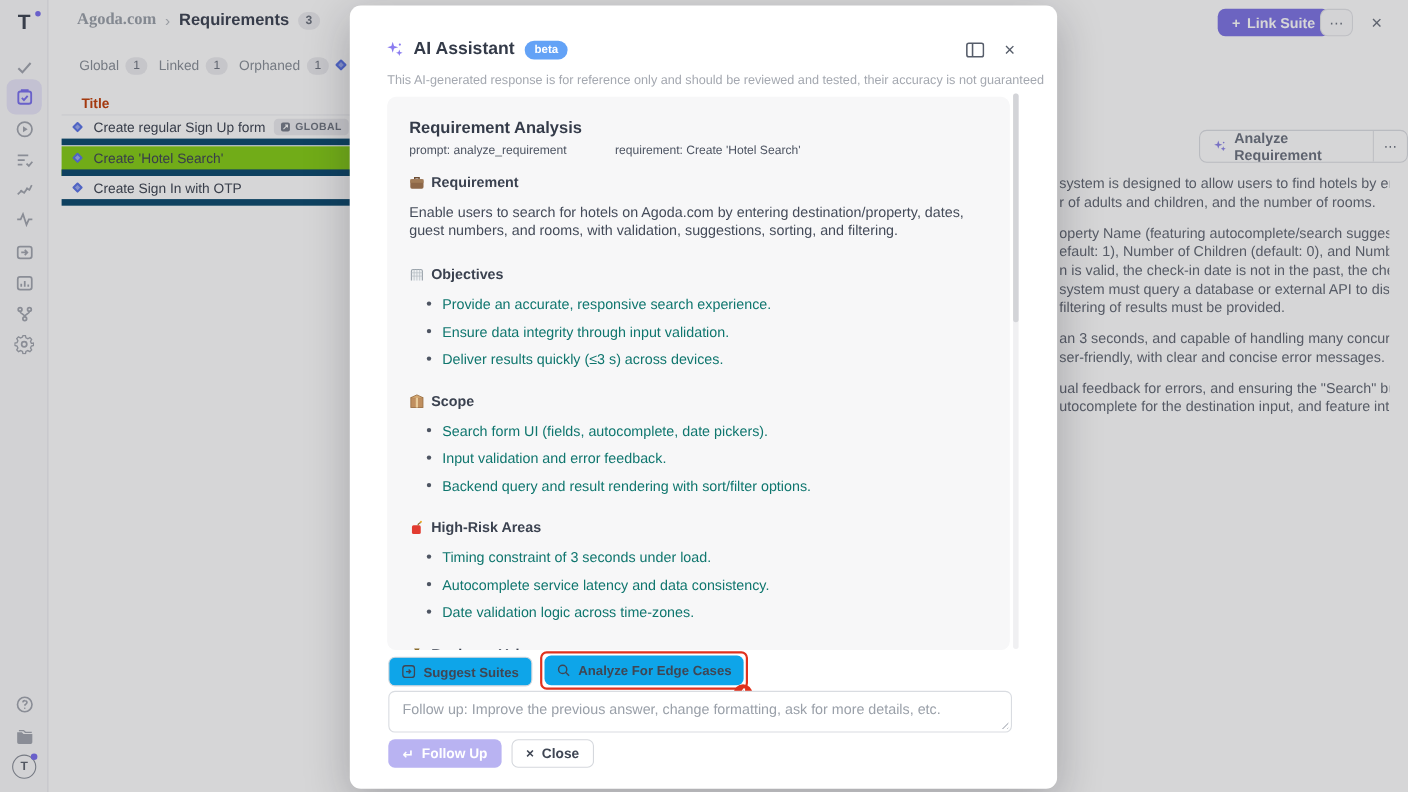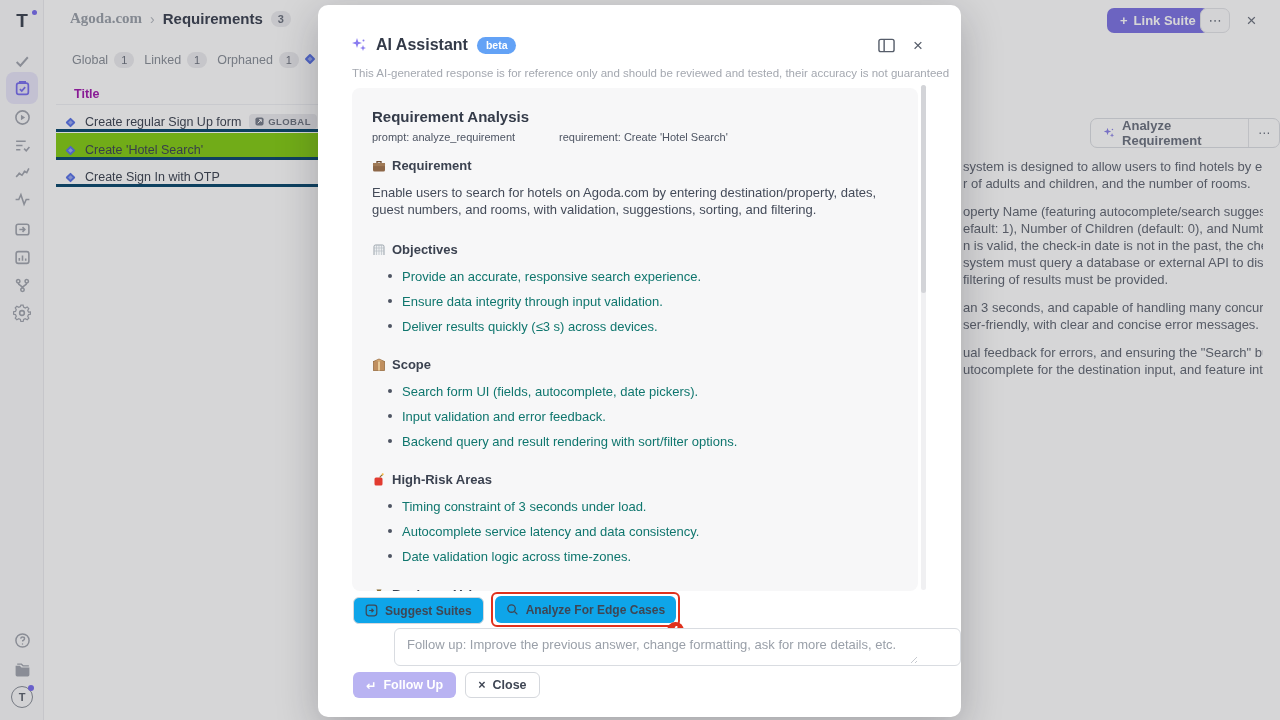--- a/index.html
+++ b/index.html
@@ -47,25 +47,25 @@
 
   
   .tabs { position:absolute; left:72px; top:52px; display:flex; align-items:center; gap:10px;
     font-size:12.5px; color:#8a9099; }
   .tab { display:flex; align-items:center; gap:6px; }
   .tab .pill { font-weight:500; }
   .tabs-diamond { position:absolute; left:303px; top:52px; }
 
   
   .tbl-head { position:absolute; left:56px; top:84px; width:262px; height:21px;
-    border-bottom:1px solid #f0f1f4; font-size:12.5px; color:#a21caf; font-weight:600;
+    border-bottom:1px solid #f0f1f4; font-size:12.5px; color:#c2410c; font-weight:600;
     padding-left:18px; display:flex; align-items:center; }
   .row { position:absolute; left:56px; width:262px; height:27px; display:flex;
-    align-items:flex-end; gap:8px; padding-left:8px; font-size:12.5px; color:#3f4654;
-    border-bottom:3px solid #0c4a6e; }
+    align-items:center; gap:8px; padding-left:8px; font-size:12.5px; color:#3f4654;
+    border-bottom:6px solid #0c4a6e; }
   .row.selected { background:#84cc16; }
   .row-title { white-space:nowrap; }
   .gbadge { display:flex; align-items:center; gap:4px; background:#ececef; color:#707682;
     font-size:9.5px; font-weight:600; letter-spacing:.4px; border-radius:4px;
     padding:2px 6px; }
 
   
   .analyze-req { position:absolute; left:1090px; top:118px; height:30px; display:flex;
     align-items:stretch; background:#ffffff; border:1px solid #dcdee3; border-radius:7px;
     overflow:hidden; }
@@ -124,21 +124,21 @@
   .annotated { position:relative; border:2.5px solid #e0311d; border-radius:6px;
     padding:2px; margin-top:-5px; }
   .ann-badge { position:absolute; right:-6px; bottom:-14px; width:17px; height:17px;
     background:#e0311d; color:#fff; border-radius:50%; font-size:10px; font-weight:bold;
     display:flex; align-items:center; justify-content:center; }
 
   
   .fup-wrap { position:absolute; left:35px; top:623px; width:567px; height:38px; }
   .fup { width:100%; height:100%; border:1px solid #d9dce1; border-radius:6px;
     resize:none; padding:8px 12px; font-size:13px; font-family:inherit; color:#3f4654;
-    background:#fff; outline:none;margin-left:41px; }
+    background:#fff; outline:none; }
   .fup::placeholder { color:#9aa0a9; }
   .resize-corner { position:absolute; right:3px; bottom:3px; width:9px; height:9px;
     background:repeating-linear-gradient(135deg, transparent 0 2px, #c7cad0 2px 3px);
     clip-path:polygon(100% 0, 100% 100%, 0 100%); pointer-events:none; }
 
   
   .m-foot { position:absolute; left:35px; top:667px; display:flex; gap:9px; }
   .followup-btn { display:flex; align-items:center; gap:7px; height:26px; padding:0 13px;
     background:#b9b3f2; border:none; border-radius:6px; color:#ffffff; font-size:12.5px;
     font-weight:600; font-family:inherit; }

